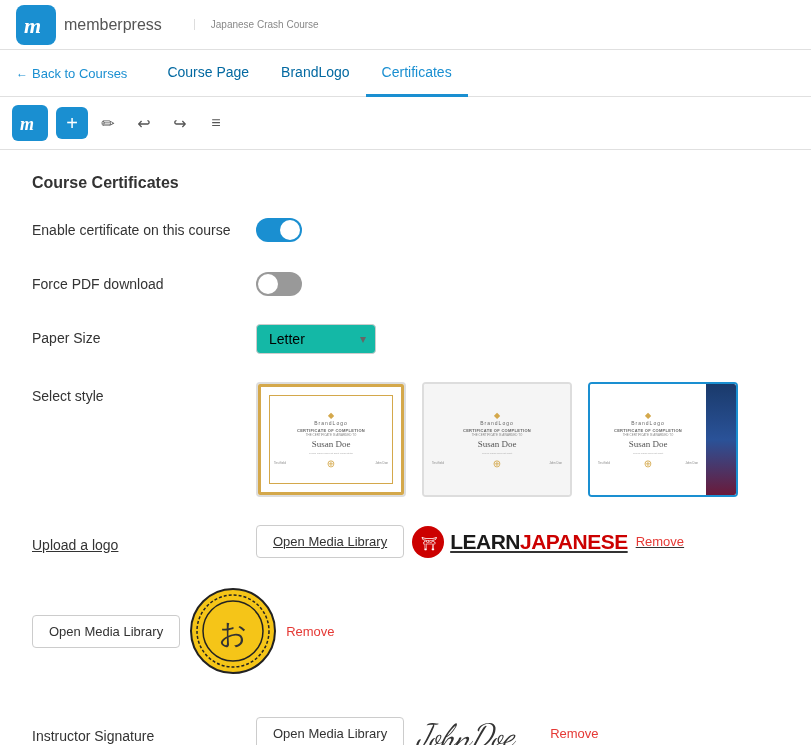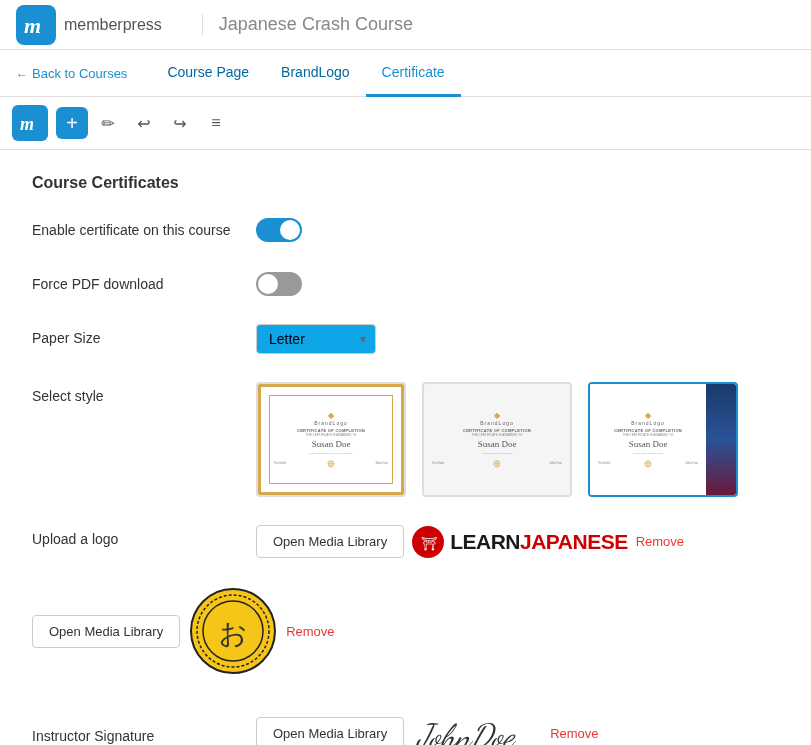--- a/index.html
+++ b/index.html
@@ -8,21 +8,21 @@
     
     .top-bar {
       display: flex; align-items: center; padding: 8px 16px; border-bottom: 1px solid #e0e0e0; height: 50px;
     }
     .mp-logo { display: flex; align-items: center; gap: 8px; margin-right: 20px; }
     .mp-logo-m {
       width: 40px; height: 40px; background: #1a8fd1; border-radius: 8px;
       display: flex; align-items: center; justify-content: center; color: #fff; font-size: 22px; font-weight: bold; font-style: italic;
     }
     .mp-logo-text { font-size: 16px; color: #555; font-weight: 500; }
-    .course-name-bar { font-size: 18px; color: #888; border-left: 1px solid #ddd; padding-left: 16px; margin-left: 20px; }
+    .course-name-bar { font-size: 10px; color: #888; border-left: 1px solid #ddd; padding-left: 16px; margin-left: 12px; }
 
     
     .nav-tabs {
       display: flex; align-items: center; padding: 0 16px; border-bottom: 1px solid #e0e0e0; background: #fff;
     }
     .back-link { color: #1a8fd1; text-decoration: none; font-size: 13px; display: flex; align-items: center; gap: 4px; margin-right: 24px; white-space: nowrap; }
     .back-arrow { font-size: 12px; }
     .tab {
       padding: 14px 16px; font-size: 14px; color: #0369a1; cursor: pointer; border-bottom: 3px solid transparent; margin-bottom: -1px;
       text-decoration: none; display: inline-block;
@@ -63,21 +63,21 @@
     .toggle.on { background: #1a8fd1; }
     .toggle.off { background: #999; }
     .toggle-knob {
       position: absolute; width: 20px; height: 20px; background: #fff; border-radius: 50%; top: 2px; transition: left 0.2s;
     }
     .toggle.on .toggle-knob { left: 24px; }
     .toggle.off .toggle-knob { left: 2px; }
 
     
     .styled-select {
-      padding: 6px 12px; border: 1px solid #ccc; border-radius: 4px; font-size: 14px; background: #0ea5e9;
+      padding: 6px 12px; border: 1px solid #ccc; border-radius: 4px; font-size: 14px; background: #14b8a6;
       appearance: none; cursor: pointer; min-width: 120px;
     }
     .select-wrap { position: relative; display: inline-block; }
     .select-wrap::after {
       content: '▾'; position: absolute; right: 10px; top: 50%; transform: translateY(-50%);
       pointer-events: none; color: #666; font-size: 12px;
     }
 
     
     .style-options { display: flex; gap: 16px; flex-wrap: wrap; }
@@ -145,21 +145,21 @@
   <span class="course-name-bar">Japanese Crash Course</span>
 </div>
 
 <div class="nav-tabs">
   <a class="back-link">
     <span class="back-arrow">←</span>
     <span>Back to Courses</span>
   </a>
   <a class="tab">Course Page</a>
   <a class="tab">BrandLogo</a>
-  <a class="tab active">Certificate</a>
+  <a class="tab active">Certificates</a>
 </div>
 
 <div class="toolbar">
   <div class="toolbar-logo">
     <svg width="22" height="22" viewBox="0 0 22 22" fill="none">
       <text x="1" y="18" font-size="18" font-style="italic" font-weight="bold" fill="white" font-family="serif">m</text>
     </svg>
   </div>
   <button class="toolbar-btn primary">+</button>
   <button class="toolbar-btn">
@@ -261,21 +261,21 @@
               <div class="cert-mini-seal">⊕</div>
               <div style="font-size:3px; color:#888; flex:1; text-align:right;">John Doe</div>
             </div>
           </div>
         </div>
       </div>
 
     </div>
   </div>
 
-  <div class="form-row" style="align-items:flex-start;">
+  <div class="form-row" style="align-items:center;text-decoration:underline;">
     <div class="form-label">Upload a logo</div>
     <div class="upload-area">
       <button class="open-media-btn">Open Media Library</button>
       <div class="logo-preview">
 
         <div style="display:flex; align-items:center; gap:6px;">
           <div style="width:32px; height:32px; background:#cc0000; border-radius:50%; display:flex; align-items:center; justify-content:center;">
             <svg width="20" height="20" viewBox="0 0 20 20">
               <text x="3" y="16" font-size="13" fill="white">⛩</text>
             </svg>

